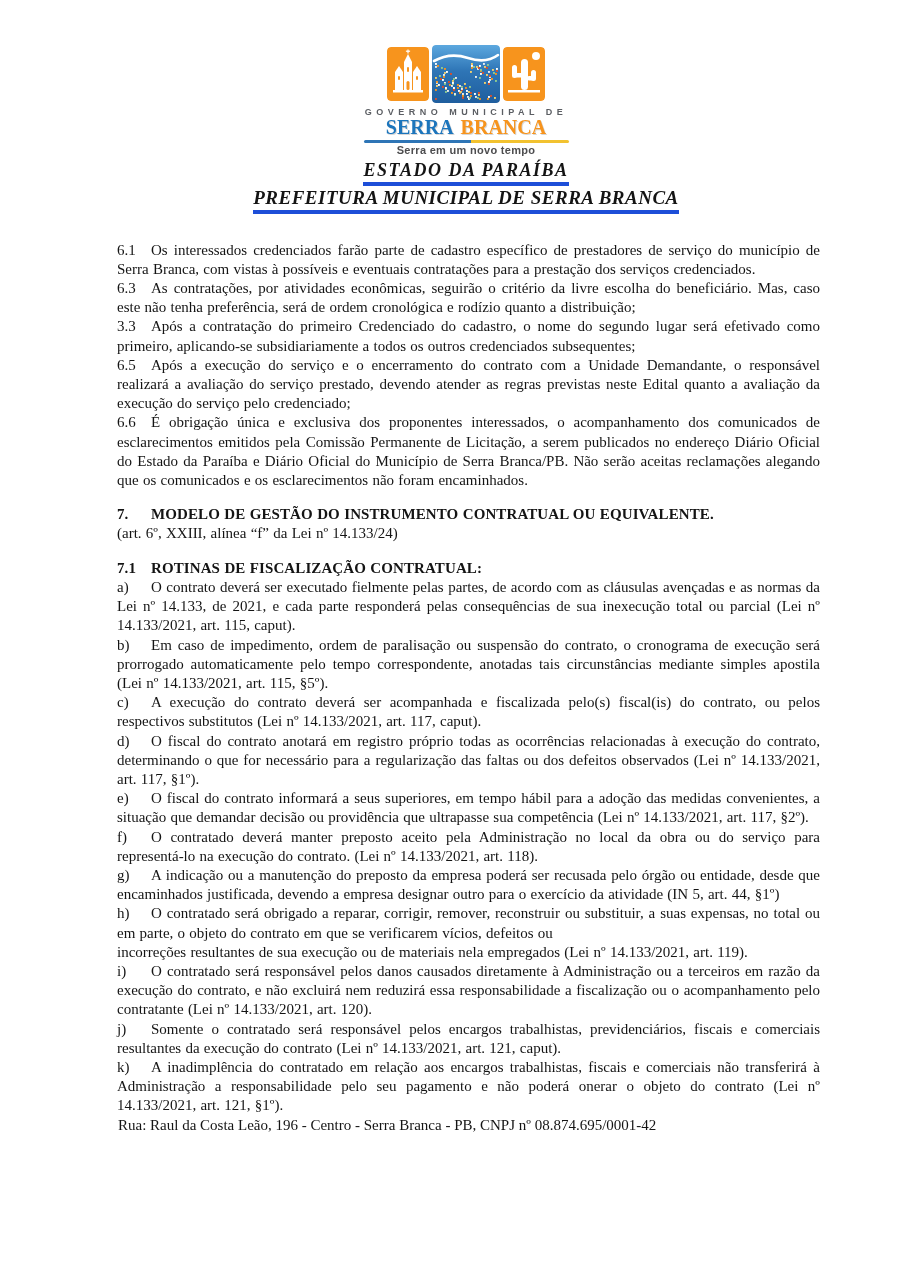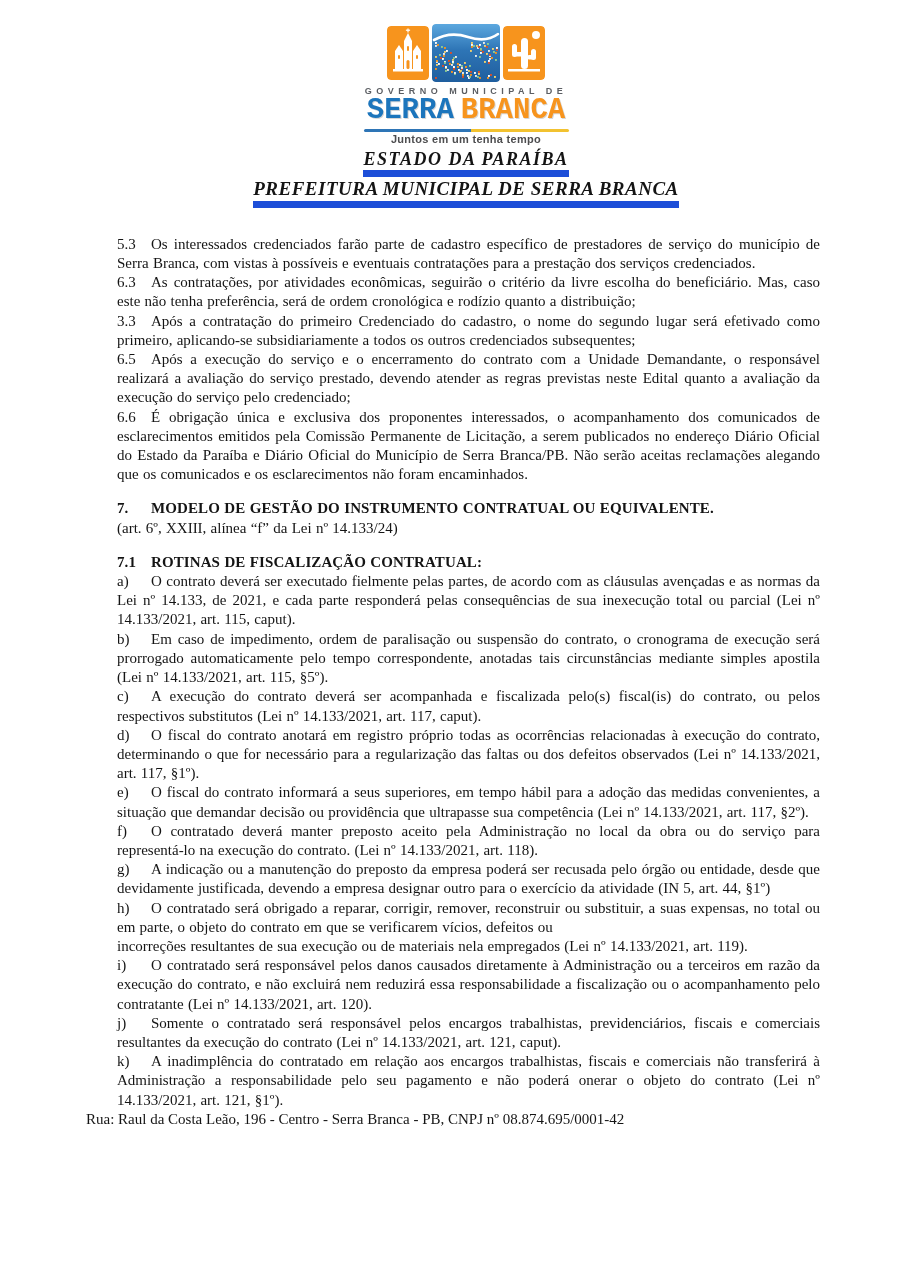--- a/index.html
+++ b/index.html
@@ -6,61 +6,61 @@
   html,body { background:#ffffff; }
   body {
     width:900px; height:1273px;
     font-family:"Liberation Serif", serif;
     color:#141414;
     -webkit-font-smoothing:antialiased;
   }
   .page { position:relative; width:900px; height:1273px; background:#fff; overflow:hidden; }
 
   
-  header { padding-top:24px; text-align:center; padding-left:32px; }
+  header { padding-top:45px; text-align:center; padding-left:32px; }
   .panels { display:flex; justify-content:center; align-items:center; gap:3px; }
   .panel { border-radius:4px; display:block; }
   .gov-label {
     font-family:"Liberation Sans", sans-serif;
     font-size:9px; font-weight:bold; letter-spacing:4.5px;
     color:#5B5E63; margin-top:4px; white-space:nowrap;
   }
   .brand {
-    font-family:Liberation Mono, monospace;
-    font-weight:bold; font-size:29px; line-height:1.02; letter-spacing:0;
+    font-family:Liberation Serif, serif;
+    font-weight:bold; font-size:20px; line-height:1.02; letter-spacing:0;
     text-shadow:1px 1px 0 rgba(90,90,90,.25);
     white-space:nowrap;
   }
   .brand .sp { display:inline-block; width:7px; }
   .rule {
     width:205px; height:3px; margin:3px auto 1px;
     background:linear-gradient(to right,#2E75B6 0%,#2E75B6 52%,#F2C230 52%,#F2C230 100%);
     border-radius:2px;
   }
   .slogan {
     font-family:"Liberation Sans", sans-serif;
     font-size:11px; font-weight:bold; color:#4D4D4F; letter-spacing:.3px;
   }
   .state-line, .muni-line { font-weight:bold; font-style:italic; line-height:1.25; }
   .state-line { margin-top:3px; font-size:18px; letter-spacing:1.5px; }
   .muni-line  { font-size:19px; letter-spacing:.5px; }
-  .uline { border-bottom:7px solid #1d4ed8; display:inline-block; padding-bottom:0px; }
+  .uline { border-bottom:4px solid #1d4ed8; display:inline-block; padding-bottom:0px; }
 
   
   main { width:703px; margin:27px 0 0 117px; }
   p.block {
     font-size:15px; line-height:19.2px; text-align:justify;
     word-spacing:.5px;
   }
   .block .lbl { display:inline-block; min-width:34px; }
   .heading, .subheading { font-weight:bold; letter-spacing:.1px; }
   .blank { height:15px; }
 
   
-  footer { margin-left:86px; margin-top:0; }
+  footer { margin-left:118px; margin-top:0; }
   footer p { font-size:15px; line-height:19.2px; }
 </style>
 </head>
 <body>
 
 <div class="page">
 
   <header>
     <div class="logo">
       <div class="panels">
@@ -219,44 +219,44 @@
             <rect x="11" y="26" width="9" height="4.5" rx="2"></rect>
             <rect x="28" y="23" width="5" height="11" rx="2.5"></rect>
             <rect x="24" y="29" width="7" height="4.5" rx="2"></rect>
             <rect x="5" y="43" width="32" height="2.5"></rect>
           </g>
         </svg>
       </div>
       <div class="gov-label">GOVERNO MUNICIPAL DE</div>
       <div class="brand"><span style="color: rgb(28, 117, 188);">SERRA</span><span class="sp"></span><span style="color: rgb(247, 148, 29);">BRANCA</span></div>
       <div class="rule"></div>
-      <div class="slogan">Juntos em um tenha tempo</div>
+      <div class="slogan">Serra em um novo tempo</div>
     </div>
     <div class="state-line"><span class="uline">ESTADO DA PARAÍBA</span></div>
     <div class="muni-line"><span class="uline">PREFEITURA MUNICIPAL DE SERRA BRANCA</span></div>
   </header>
 
   <main id="doc-body">
-      <p class="block item"><span class="lbl">5.3</span><span>Os interessados credenciados farão parte de cadastro específico de prestadores de serviço do município de Serra Branca, com vistas à possíveis e eventuais contratações para a prestação dos serviços credenciados.</span></p>
+      <p class="block item"><span class="lbl">6.1</span><span>Os interessados credenciados farão parte de cadastro específico de prestadores de serviço do município de Serra Branca, com vistas à possíveis e eventuais contratações para a prestação dos serviços credenciados.</span></p>
       <p class="block item"><span class="lbl">6.3</span><span>As contratações, por atividades econômicas, seguirão o critério da livre escolha do beneficiário. Mas, caso este não tenha preferência, será de ordem cronológica e rodízio quanto a distribuição;</span></p>
       <p class="block item"><span class="lbl">3.3</span><span>Após a contratação do primeiro Credenciado do cadastro, o nome do segundo lugar será efetivado como primeiro, aplicando-se subsidiariamente a todos os outros credenciados subsequentes;</span></p>
       <p class="block item"><span class="lbl">6.5</span><span>Após a execução do serviço e o encerramento do contrato com a Unidade Demandante, o responsável realizará a avaliação do serviço prestado, devendo atender as regras previstas neste Edital quanto a avaliação da execução do serviço pelo credenciado;</span></p>
       <p class="block item"><span class="lbl">6.6</span><span>É obrigação única e exclusiva dos proponentes interessados, o acompanhamento dos comunicados de esclarecimentos emitidos pela Comissão Permanente de Licitação, a serem publicados no endereço Diário Oficial do Estado da Paraíba e Diário Oficial do Município de Serra Branca/PB. Não serão aceitas reclamações alegando que os comunicados e os esclarecimentos não foram encaminhados.</span></p>
       <div class="blank"></div>
       <p class="block heading"><span class="lbl">7.</span><span>MODELO DE GESTÃO DO INSTRUMENTO CONTRATUAL OU EQUIVALENTE.</span></p>
       <p class="block plain"><span>(art. 6º, XXIII, alínea “f” da Lei nº 14.133/24)</span></p>
       <div class="blank"></div>
       <p class="block subheading"><span class="lbl">7.1</span><span>ROTINAS DE FISCALIZAÇÃO CONTRATUAL:</span></p>
       <p class="block item"><span class="lbl">a)</span><span>O contrato deverá ser executado fielmente pelas partes, de acordo com as cláusulas avençadas e as normas da Lei nº 14.133, de 2021, e cada parte responderá pelas consequências de sua inexecução total ou parcial (Lei nº 14.133/2021, art. 115, caput).</span></p>
       <p class="block item"><span class="lbl">b)</span><span>Em caso de impedimento, ordem de paralisação ou suspensão do contrato, o cronograma de execução será prorrogado automaticamente pelo tempo correspondente, anotadas tais circunstâncias mediante simples apostila (Lei nº 14.133/2021, art. 115, §5º).</span></p>
       <p class="block item"><span class="lbl">c)</span><span>A execução do contrato deverá ser acompanhada e fiscalizada pelo(s) fiscal(is) do contrato, ou pelos respectivos substitutos (Lei nº 14.133/2021, art. 117, caput).</span></p>
       <p class="block item"><span class="lbl">d)</span><span>O fiscal do contrato anotará em registro próprio todas as ocorrências relacionadas à execução do contrato, determinando o que for necessário para a regularização das faltas ou dos defeitos observados (Lei nº 14.133/2021, art. 117, §1º).</span></p>
       <p class="block item"><span class="lbl">e)</span><span>O fiscal do contrato informará a seus superiores, em tempo hábil para a adoção das medidas convenientes, a situação que demandar decisão ou providência que ultrapasse sua competência (Lei nº 14.133/2021, art. 117, §2º).</span></p>
       <p class="block item"><span class="lbl">f)</span><span>O contratado deverá manter preposto aceito pela Administração no local da obra ou do serviço para representá-lo  na execução do contrato. (Lei nº 14.133/2021, art. 118).</span></p>
-      <p class="block item"><span class="lbl">g)</span><span>A indicação ou a manutenção do preposto da empresa poderá ser recusada pelo órgão ou entidade, desde que devidamente justificada, devendo a empresa designar outro para o exercício da atividade (IN 5, art. 44, §1º)</span></p>
+      <p class="block item"><span class="lbl">g)</span><span>A indicação ou a manutenção do preposto da empresa poderá ser recusada pelo órgão ou entidade, desde que encaminhados justificada, devendo a empresa designar outro para o exercício da atividade (IN 5, art. 44, §1º)</span></p>
       <p class="block item"><span class="lbl">h)</span><span>O contratado será obrigado a reparar, corrigir, remover, reconstruir ou substituir, a suas expensas, no total ou em parte, o objeto do contrato em que se verificarem vícios, defeitos ou</span></p>
       <p class="block plain"><span>incorreções resultantes de sua execução ou de materiais nela empregados (Lei nº 14.133/2021, art. 119).</span></p>
       <p class="block item"><span class="lbl">i)</span><span>O contratado será responsável pelos danos causados diretamente à Administração ou a terceiros em razão da execução do contrato, e não excluirá nem reduzirá essa responsabilidade a fiscalização ou o acompanhamento pelo contratante (Lei nº 14.133/2021, art. 120).</span></p>
       <p class="block item"><span class="lbl">j)</span><span>Somente o contratado será responsável pelos encargos trabalhistas, previdenciários, fiscais e comerciais resultantes da execução do contrato (Lei nº 14.133/2021, art. 121, caput).</span></p>
       <p class="block item"><span class="lbl">k)</span><span>A inadimplência do contratado em relação aos encargos trabalhistas, fiscais e comerciais não transferirá à Administração a responsabilidade pelo seu pagamento e não poderá onerar o objeto do contrato (Lei nº 14.133/2021, art. 121, §1º).</span></p>
     </main>
 
   <footer>
     <p>Rua: Raul da Costa Leão, 196 - Centro - Serra Branca - PB, CNPJ nº 08.874.695/0001-42</p>
   </footer>

